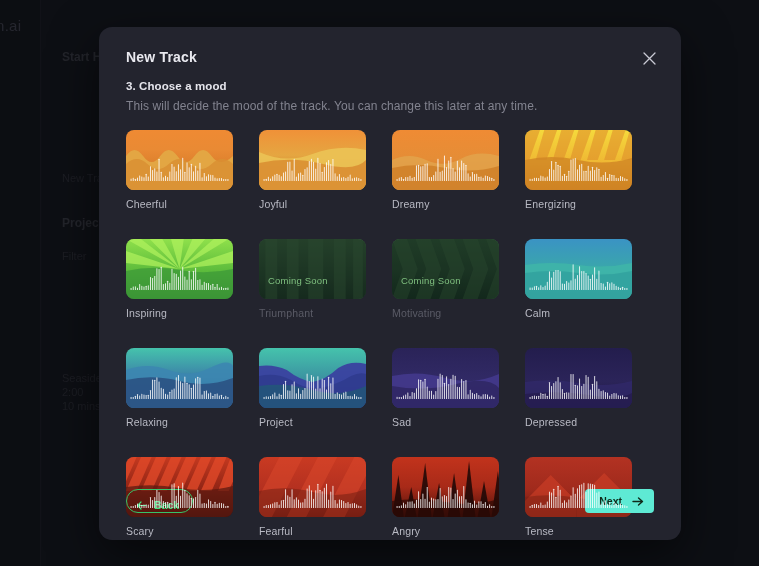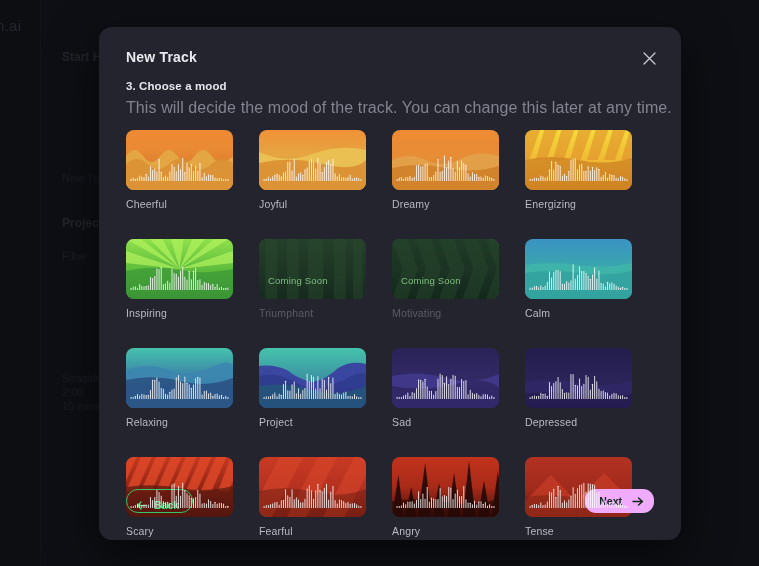--- a/index.html
+++ b/index.html
@@ -82,21 +82,21 @@
   .close-btn svg { display: block; }
 
   .step-title {
     position: absolute; left: 27px; top: 53px;
     font-size: 11.5px; font-weight: 700; color: #e5e5ec;
     letter-spacing: .1px;
     text-align: right;
   }
   .step-desc {
     position: absolute; left: 27px; top: 72px;
-    font-size: 16px; color: #82838f; letter-spacing: .1px;
+    font-size: 12px; color: #82838f; letter-spacing: .1px;
   }
 
   
   #mood-grid {
     position: absolute;
     left: 27px; top: 103px;
     width: 510px;
     display: grid;
     grid-template-columns: repeat(4, 107px);
     column-gap: 26px;
@@ -153,22 +153,22 @@
     color: #3fe07f;
     font-size: 10.5px; font-weight: 600;
     font-family: "Liberation Sans", sans-serif;
     cursor: pointer;
   }
   .btn-next {
     position: absolute; right: 27px; bottom: 27px;
     height: 24px; padding: 0 10px 0 14px;
     display: inline-flex; align-items: center; gap: 10px;
     border: none;
-    border-radius: 11px;
-    background: #f0abfc;
+    border-radius: 4px;
+    background: #5eead4;
     color: #0f2a19;
     font-size: 10.5px; font-weight: 700;
     font-family: "Liberation Sans", sans-serif;
     cursor: pointer;
   }
   .arrow { display: inline-flex; align-items: center; }
 </style>
 </head>
 <body>
 

